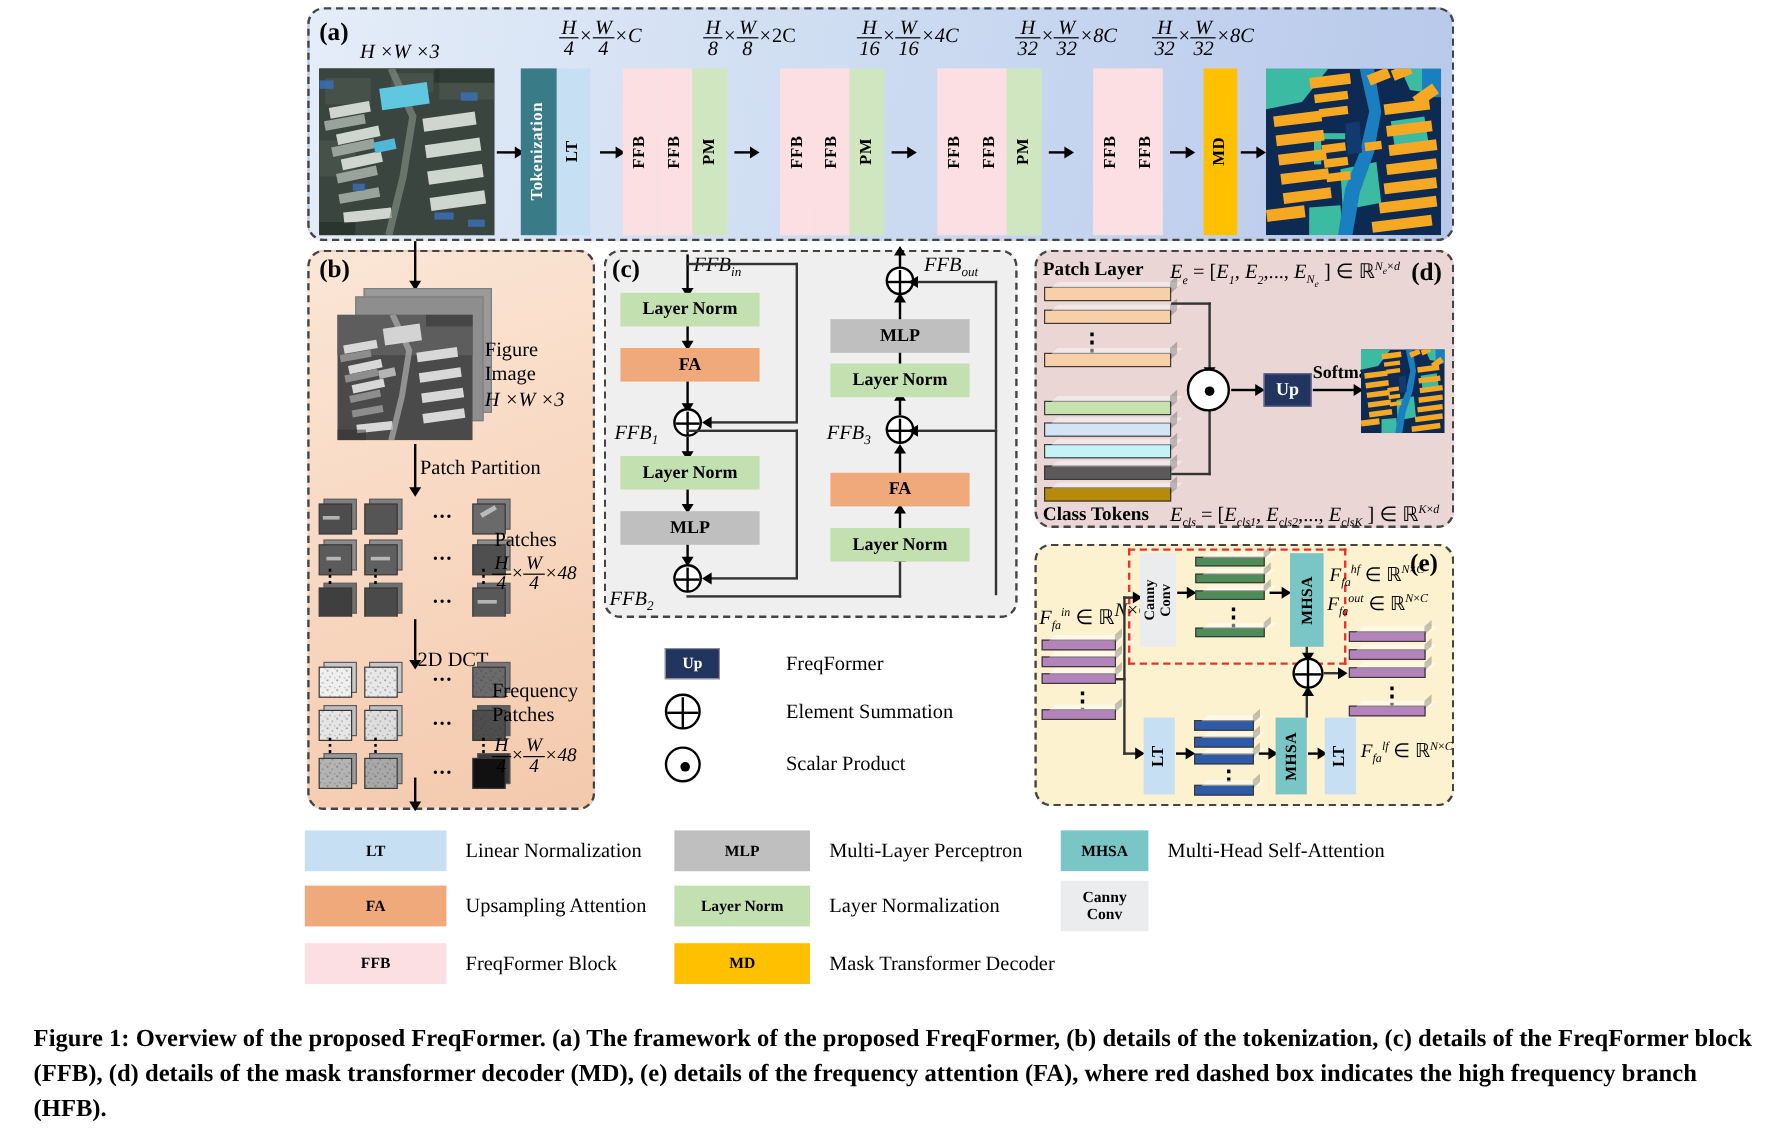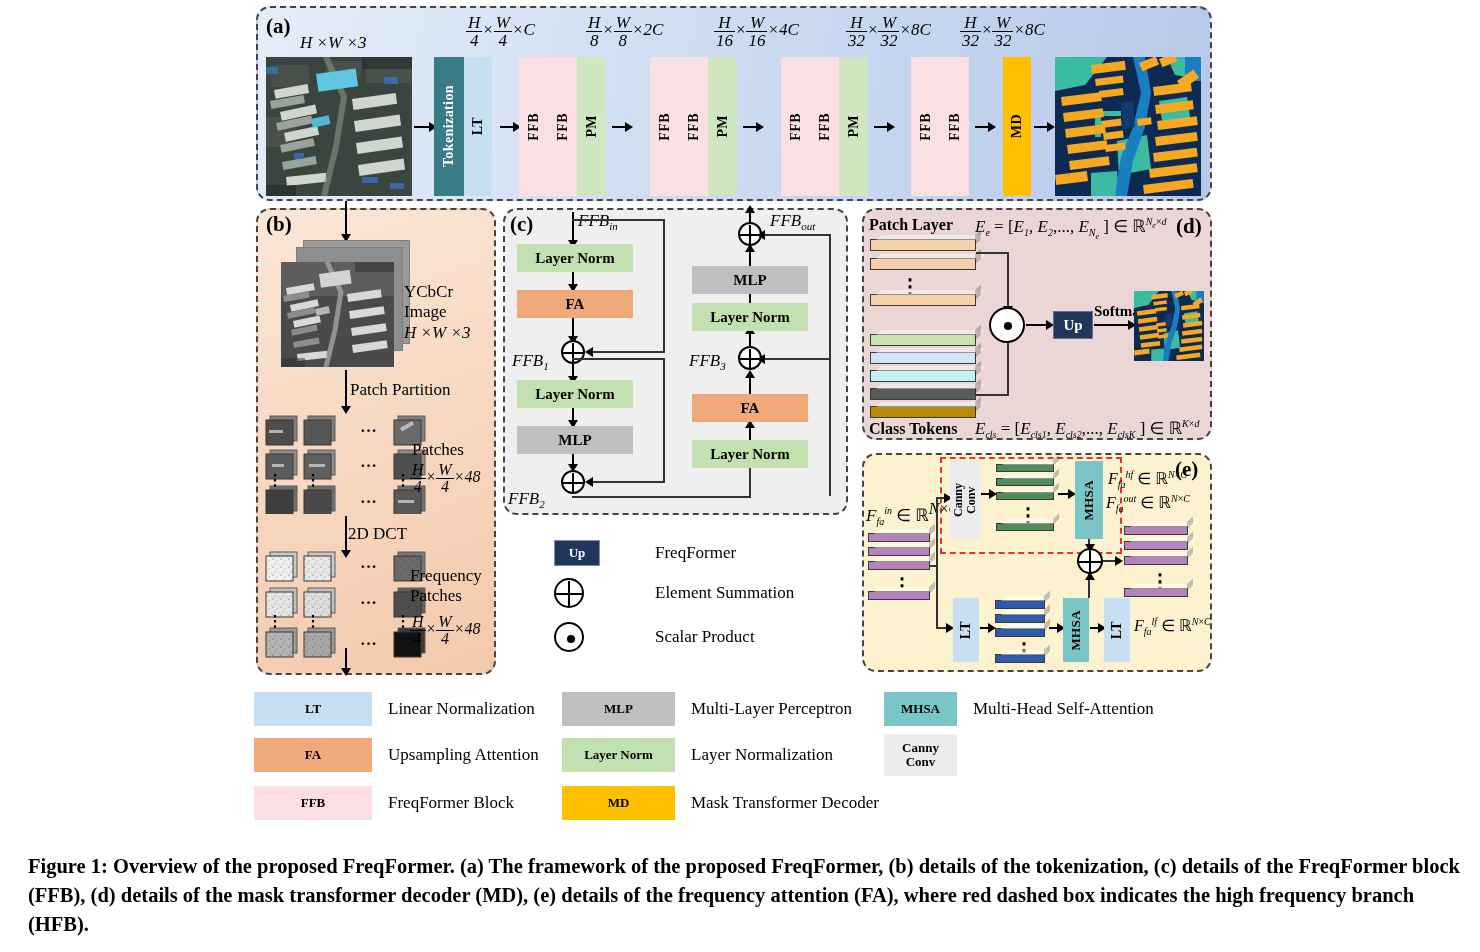--- a/index.html
+++ b/index.html
@@ -196,21 +196,21 @@
         <rect x="88" y="128" width="50" height="9" transform="rotate(-7 88 128)"></rect>
         <rect x="82" y="62" width="14" height="7" transform="rotate(-7 82 62)"></rect>
       </g>
     </svg>
   </div>
 
   <div class="dimlab" style="left:466px;top:14px;">
     <span class="frac"><span class="num">H</span><span class="den">4</span></span><span style="font-style:italic">×</span><span class="frac"><span class="num">W</span><span class="den">4</span></span><span style="font-style:italic">×</span><span style="font-style:italic">C</span>
   </div>
   <div class="dimlab" style="left:586px;top:14px;">
-    <span class="frac"><span class="num">H</span><span class="den">8</span></span><span style="font-style:italic">×</span><span class="frac"><span class="num">W</span><span class="den">8</span></span><span style="font-style:italic">×</span><span style="font-style:italic">2C</span>
+    <span class="frac"><span class="num">H</span><span class="den">8</span></span><span style="font-style:italic">×</span><span class="frac"><span class="num">W</span><span class="den">8</span></span><span style="font-style:italic">×</span><span style="">2C</span>
   </div>
   <div class="dimlab" style="left:714px;top:14px;">
     <span class="frac"><span class="num">H</span><span class="den">16</span></span><span style="font-style:italic">×</span><span class="frac"><span class="num">W</span><span class="den">16</span></span><span style="font-style:italic">×</span><span style="font-style:italic">4C</span>
   </div>
   <div class="dimlab" style="left:846px;top:14px;">
     <span class="frac"><span class="num">H</span><span class="den">32</span></span><span style="font-style:italic">×</span><span class="frac"><span class="num">W</span><span class="den">32</span></span><span style="font-style:italic">×</span><span style="font-style:italic">8C</span>
   </div>
   <div class="dimlab" style="left:960px;top:14px;">
     <span class="frac"><span class="num">H</span><span class="den">32</span></span><span style="font-style:italic">×</span><span class="frac"><span class="num">W</span><span class="den">32</span></span><span style="font-style:italic">×</span><span style="font-style:italic">8C</span>
   </div>
@@ -248,21 +248,21 @@
       <path d="M46 0 L60 30 L54 68 L45 105" stroke="#a9a9a9" stroke-width="5" fill="none" opacity=".75"></path>
       <rect x="38" y="12" width="31" height="14" fill="#d3d3d3" transform="rotate(-8 38 12)"></rect>
       <rect x="34" y="47" width="14" height="7" fill="#b4b4b4" transform="rotate(-12 34 47)"></rect>
       <g fill="#2e2e2e" opacity=".5">
           <rect x="74" y="0" width="39" height="10"></rect>
           <rect x="0" y="96" width="24" height="9"></rect>
         </g>
     </svg>
   </div>
   <div style="position:absolute;left:404px;top:282px;font-size:17px;line-height:1.2;">
-    <div>YCbCr</div>
+    <div>Figure</div>
     <div>Image</div>
     <div style="font-style:italic;">H ×W ×3</div>
   </div>
 
   <div class="arrow" style="left:345px;top:370px;width:2px;height:38px;"></div>
   <div class="ah ah-d" style="left:341px;top:406px;"></div>
   <div style="position:absolute;left:350px;top:380px;font-size:17px;">Patch Partition</div>
 
   <div style="position:absolute;left:264px;top:414px;width:224px;height:100px;">
     <svg width="224" height="100" viewBox="0 0 224 100" style="display:block">
@@ -301,21 +301,21 @@
       <text x="139" y="71" font-family="Liberation Serif, serif" font-size="15" font-weight="bold" text-anchor="middle">⋮</text>
     </svg>
   </div>
   <div style="position:absolute;left:412px;top:440px;font-size:17px;">Patches</div>
   <div class="dimlab" style="left:410px;top:462px;font-size:16px;">
     <span class="frac"><span class="num">H</span><span class="den">4</span></span><span style="font-style:italic">×</span><span class="frac"><span class="num">W</span><span class="den">4</span></span><span style="font-style:italic">×</span><span style="font-style:italic">48</span>
   </div>
 
   <div class="arrow" style="left:345px;top:516px;width:2px;height:36px;"></div>
   <div class="ah ah-d" style="left:341px;top:550px;"></div>
-  <div style="position:absolute;left:348px;top:524px;font-size:17px;">2D DCT</div>
+  <div style="position:absolute;left:348px;top:540px;font-size:17px;">2D DCT</div>
 
   <div style="position:absolute;left:264px;top:550px;width:224px;height:110px;">
     <svg width="224" height="110" viewBox="0 0 224 110" style="display:block">
       <defs>
         <pattern id="noiz" width="8" height="8" patternUnits="userSpaceOnUse">
           <rect width="8" height="8" fill="none"></rect>
           <circle cx="1" cy="1" r=".8" fill="#333" opacity=".55"></circle>
             <circle cx="5" cy="3" r=".7" fill="#333" opacity=".45"></circle>
           <circle cx="3" cy="6" r=".7" fill="#333" opacity=".5"></circle>
             <circle cx="7" cy="7" r=".6" fill="#333" opacity=".4"></circle>

